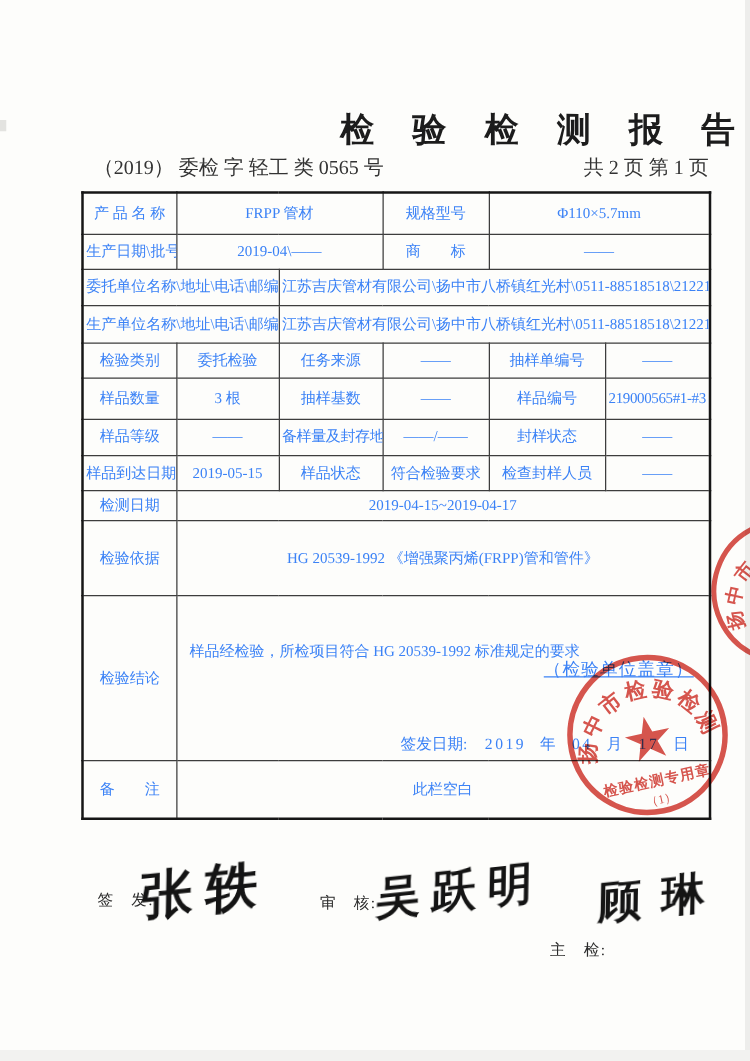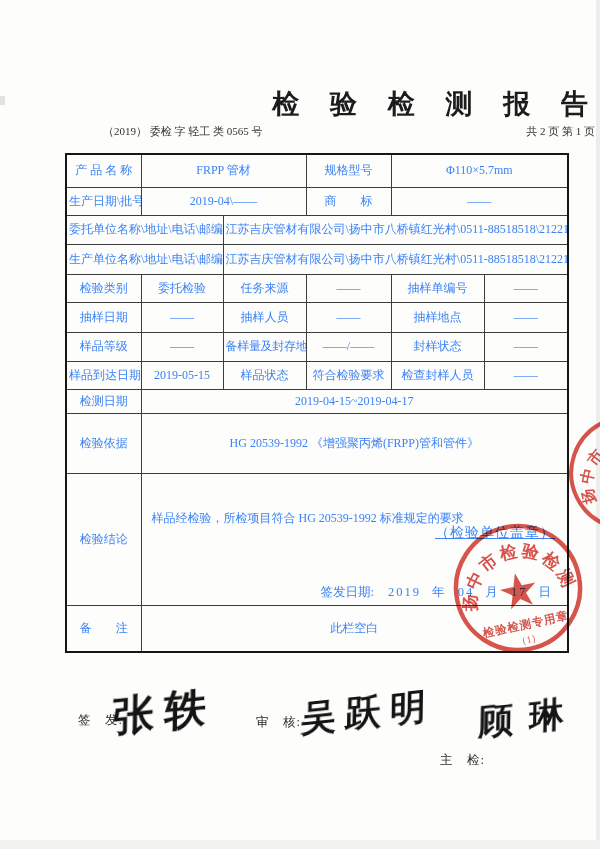--- a/index.html
+++ b/index.html
@@ -19,21 +19,21 @@
     position:absolute;top:40px;left:0;width:100%;text-align:center;
     font-size:27px;font-weight:bold;letter-spacing:4px;color:#1c1c1c;white-space:nowrap;
   }
   .report-title{
     position:absolute;top:86px;left:0;width:100%;text-align:right;
     font-size:27px;font-weight:bold;letter-spacing:12px;color:#1c1c1c;white-space:nowrap;
   }
   .ref-row{
     position:absolute;top:124px;left:75px;width:492px;
     display:flex;justify-content:space-between;
-    font-size:11px;color:#333;margin-left:28px;
+    font-size:16px;color:#333;
   }
 
   
   .doc-table{
     position:absolute;left:65px;top:153px;width:502px;
     border-collapse:collapse;table-layout:fixed;
     border:2.5px solid #161616;
   }
   .doc-table td{
     border:1px solid #3d3d3d;
@@ -127,27 +127,27 @@
       <td colspan="4" class="fs10 tleft">江苏吉庆管材有限公司\扬中市八桥镇红光村\0511-88518518\212217</td>
     </tr>
     <tr class="rh5">
       <td>检验类别</td>
       <td>委托检验</td>
       <td>任务来源</td>
       <td>——</td>
       <td>抽样单编号</td>
       <td>——</td>
     </tr>
-    <tr class="rh7">
-      <td>抽样日期</td>
-      <td>——</td>
-      <td>抽样人员</td>
-      <td>——</td>
-      <td>抽样地点</td>
-      <td>——</td>
+    <tr class="rh6">
+      <td>样品数量</td>
+      <td>3 根</td>
+      <td>抽样基数</td>
+      <td>——</td>
+      <td>样品编号</td>
+      <td class="fs9">219000565#1-#3</td>
     </tr>
     <tr class="rh8">
       <td>样品等级</td>
       <td>——</td>
       <td class="fs9">备样量及封存地点</td>
       <td>——/——</td>
       <td>封样状态</td>
       <td>——</td>
     </tr>
     <tr class="rh9">

